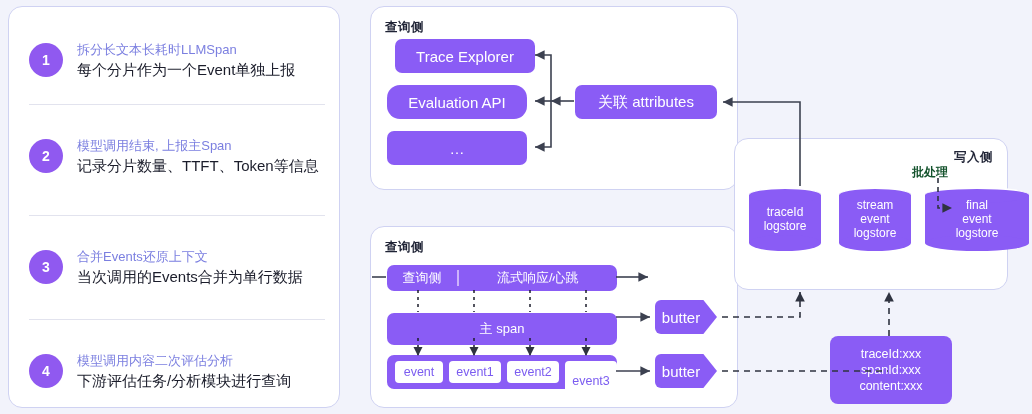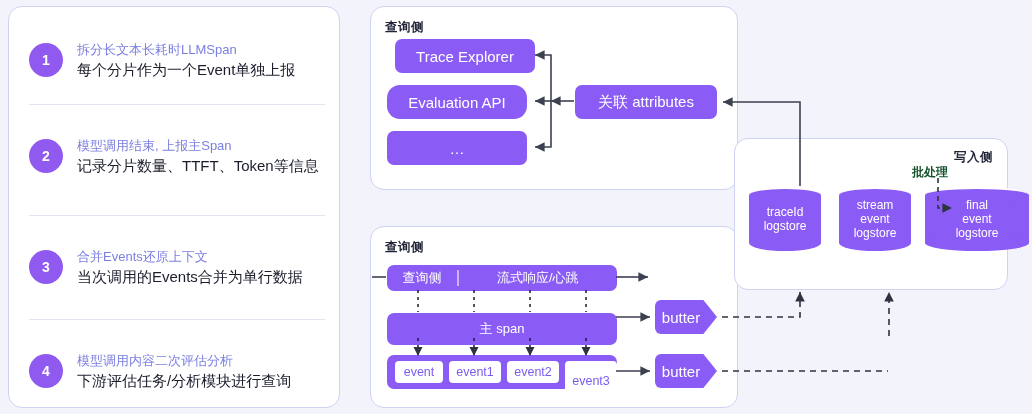--- a/index.html
+++ b/index.html
@@ -215,20 +215,25 @@
       <div class="lbl">
         <span><span>final</span><br>
         <span>event</span><br>
         <span>logstore</span></span>
       </div>
     </div>
   </div>
 
   <div class="flabel" style="left:912px;top:164px;">批处理</div>
 
+  <div id="info-box">
+    <span>traceId:xxx</span>
+    <span>spanId:xxx</span>
+    <span>content:xxx</span>
+  </div>
 
   <svg id="wires">
     <defs>
       <marker id="ah" markerWidth="7" markerHeight="7" refX="6" refY="3" orient="auto">
         <path d="M0,0 L6,3 L0,6 z" fill="#3c4150"></path>
       </marker>
       <marker id="ahd" markerWidth="7" markerHeight="7" refX="6" refY="3" orient="auto">
         <path d="M0,0 L6,3 L0,6 z" fill="#2f3340"></path>
       </marker>
     </defs>

